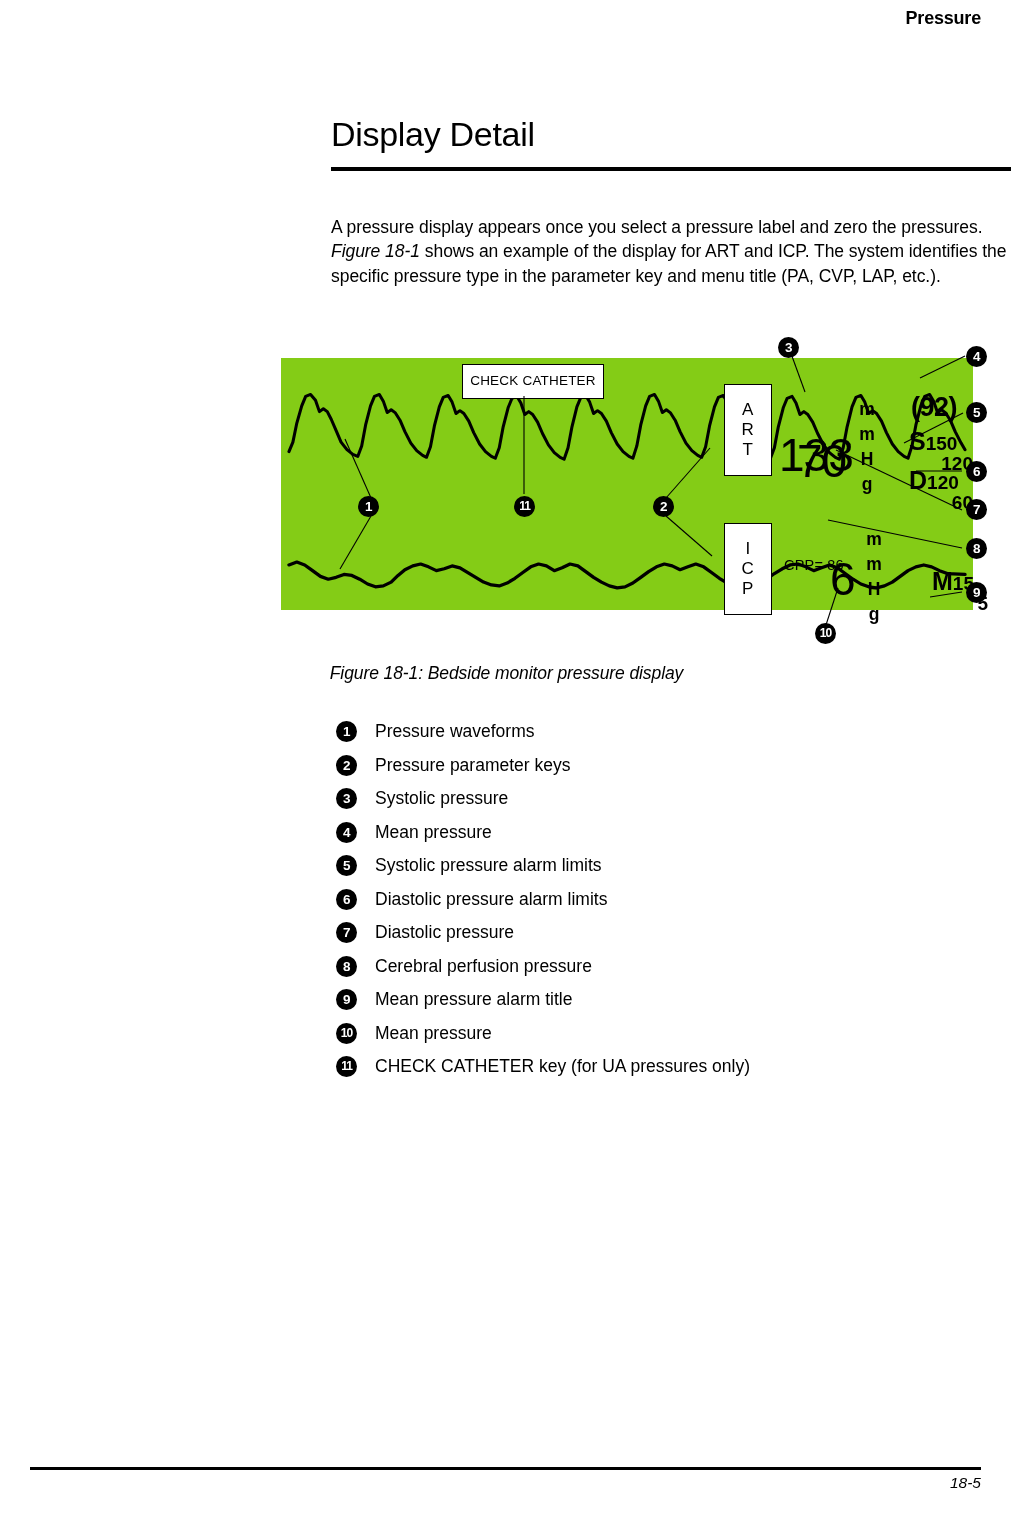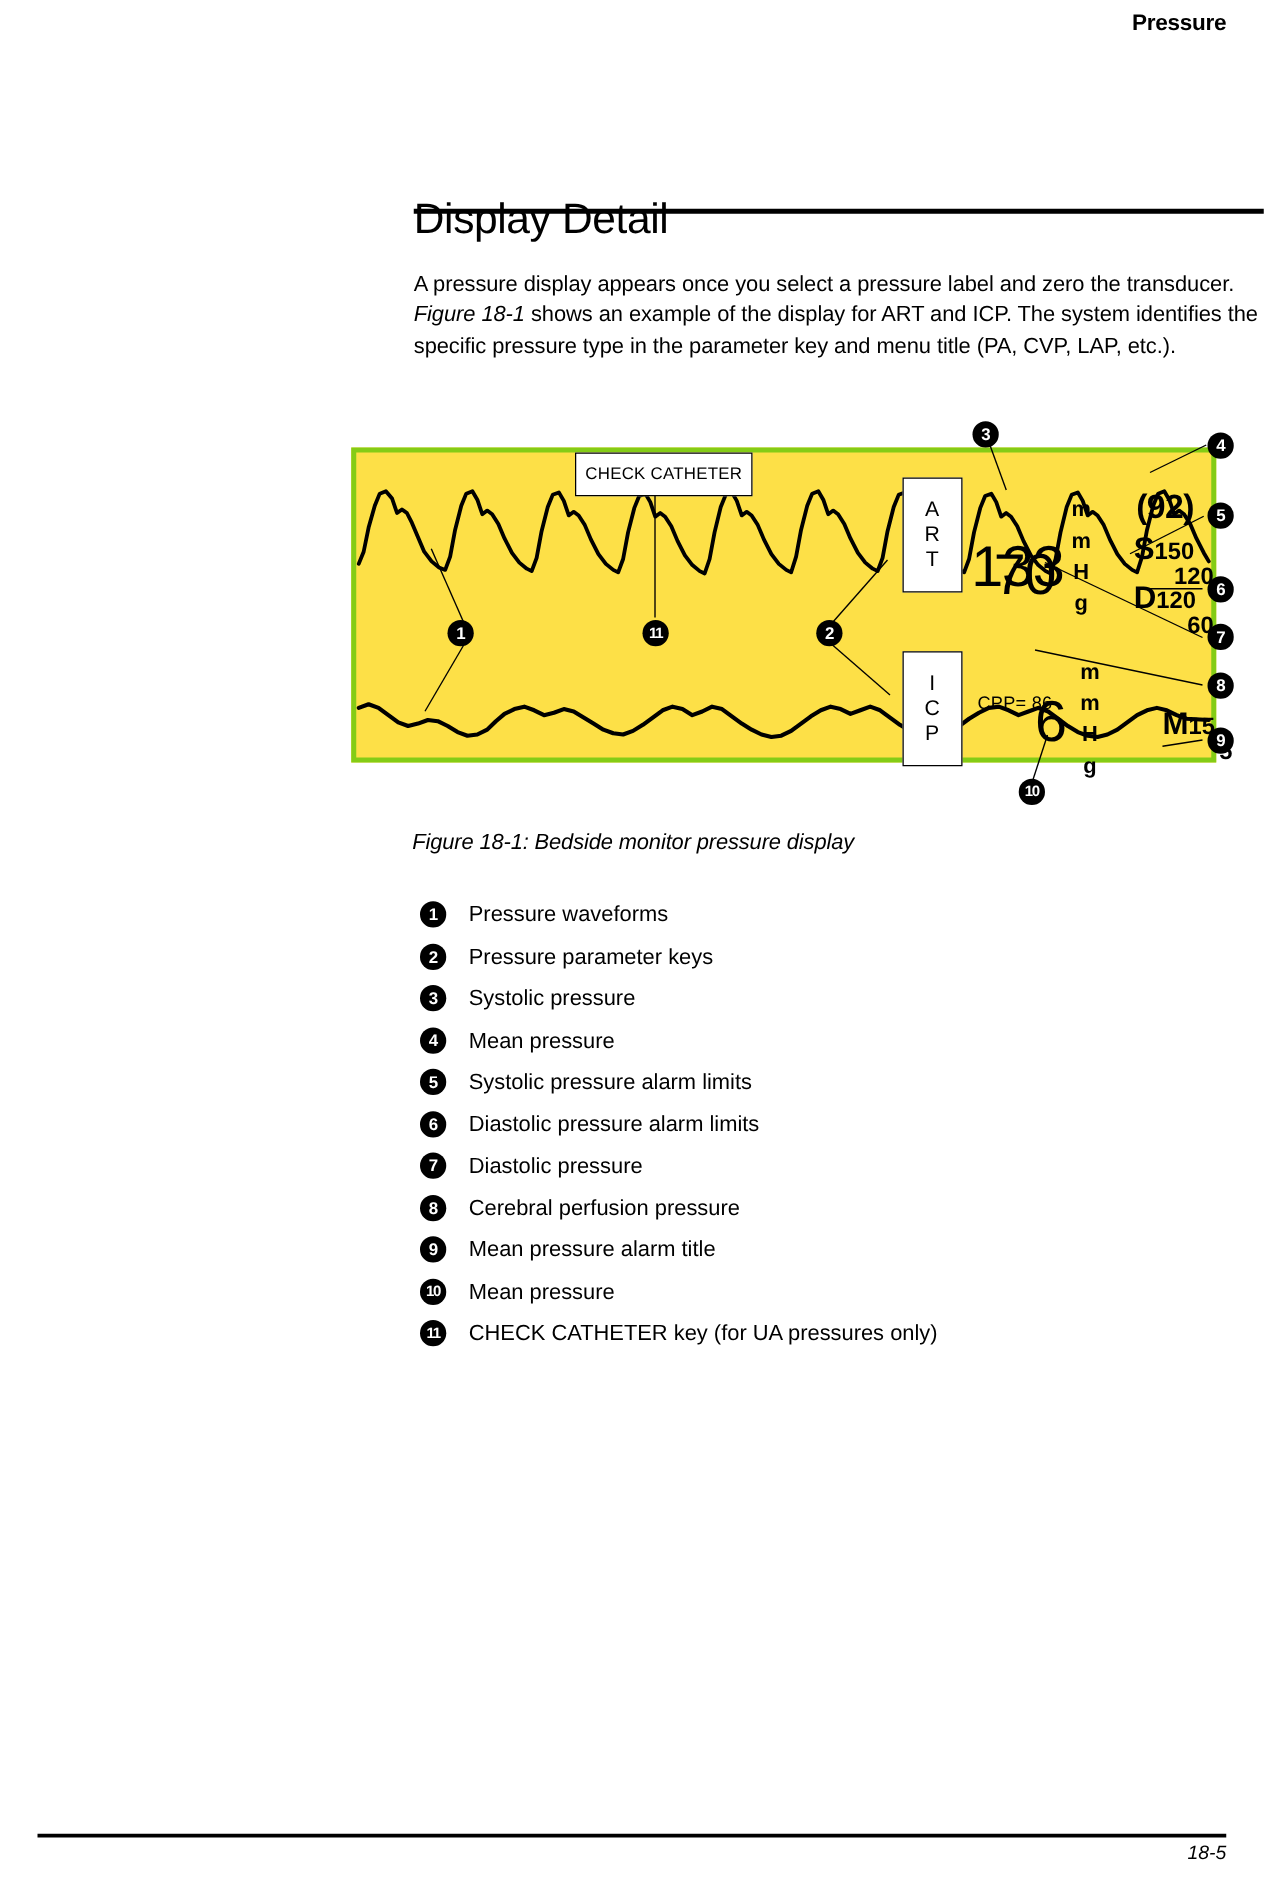--- a/index.html
+++ b/index.html
@@ -30,21 +30,20 @@
 
   
   .section-title {
     position: absolute;
     top: 114px;
     left: 331px;
     font-size: 34px;
     font-weight: normal;
     letter-spacing: -0.3px;
     line-height: 40px;
-    margin-top: 41px;
   }
   .title-rule {
     position: absolute;
     top: 167px;
     left: 331px;
     width: 680px;
     height: 4px;
     background: #000000;
   }
 
@@ -67,23 +66,23 @@
     left: 0px;
     width: 1013px;
     height: 330px;
   }
   .monitor-frame {
     position: absolute;
     left: 281px;
     top: 38px;
     width: 692px;
     height: 252px;
-    border: 4px solid #84cc16;
+    border: 6px solid #84cc16;
     box-sizing: border-box;
-    background: #fde047;
+    background: #84cc16;
   }
 
   
   .wave-svg {
     position: absolute;
     left: 0;
     top: 0;
     width: 100%;
     height: 100%;
     display: block;
@@ -302,21 +301,21 @@
   }
 </style>
 </head>
 <body>
 
 <div class="page-header">Pressure</div>
 
 <div class="section-title">Display Detail</div>
 <div class="title-rule"></div>
 
-<p class="intro"><span>A pressure display appears once you select a pressure label and zero the transducer. </span><i>Figure 18-1</i><span> shows an example of the display for ART and ICP. The system identifies the specific pressure type in the parameter key and menu title (PA, CVP, LAP, etc.).</span></p>
+<p class="intro"><span>A pressure display appears once you select a pressure label and zero the pressures. </span><i>Figure 18-1</i><span> shows an example of the display for ART and ICP. The system identifies the specific pressure type in the parameter key and menu title (PA, CVP, LAP, etc.).</span></p>
 
 <div class="figure-wrap">
 
   <div class="monitor-frame">
 
     <svg class="wave-svg" viewBox="0 0 692 252" preserveAspectRatio="none">
 
       <path fill="none" stroke="#000000" stroke-width="3.1" stroke-linecap="round" stroke-linejoin="round" d="M2,92 L6,82 L10,62 L15,44 L19,34 L24,32 L29,38 L33,50 L37,47 L41,50 L45,58 L50,70 L55,82 L61,90 L67,95 L72,97
                L76,86 L80,64 L85,44 L89,34 L94,32 L98,39 L102,51 L106,48 L110,51 L115,59 L120,71 L126,83 L132,91 L138,96 L142,98
                L146,87 L150,65 L155,45 L159,35 L164,33 L168,40 L172,52 L176,49 L180,52 L185,60 L190,72 L196,84 L202,92 L208,97 L212,99

